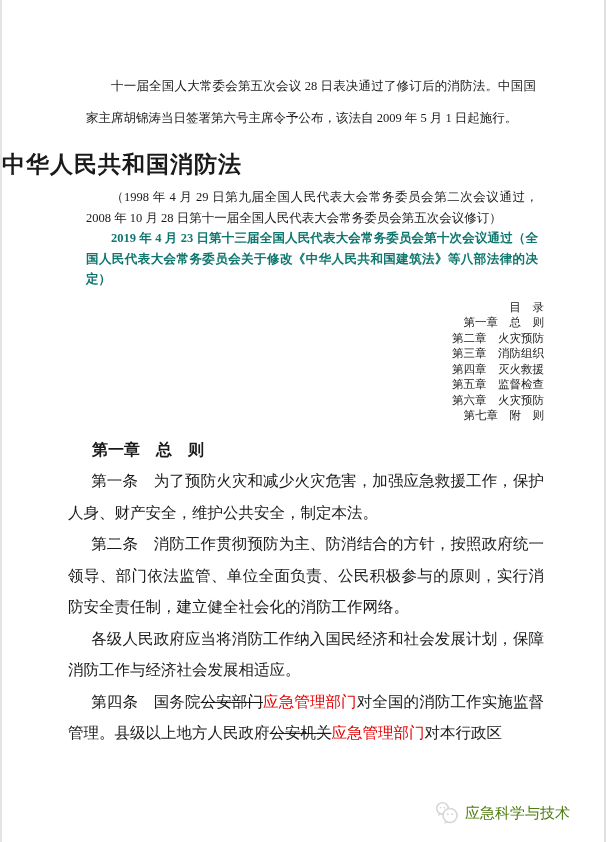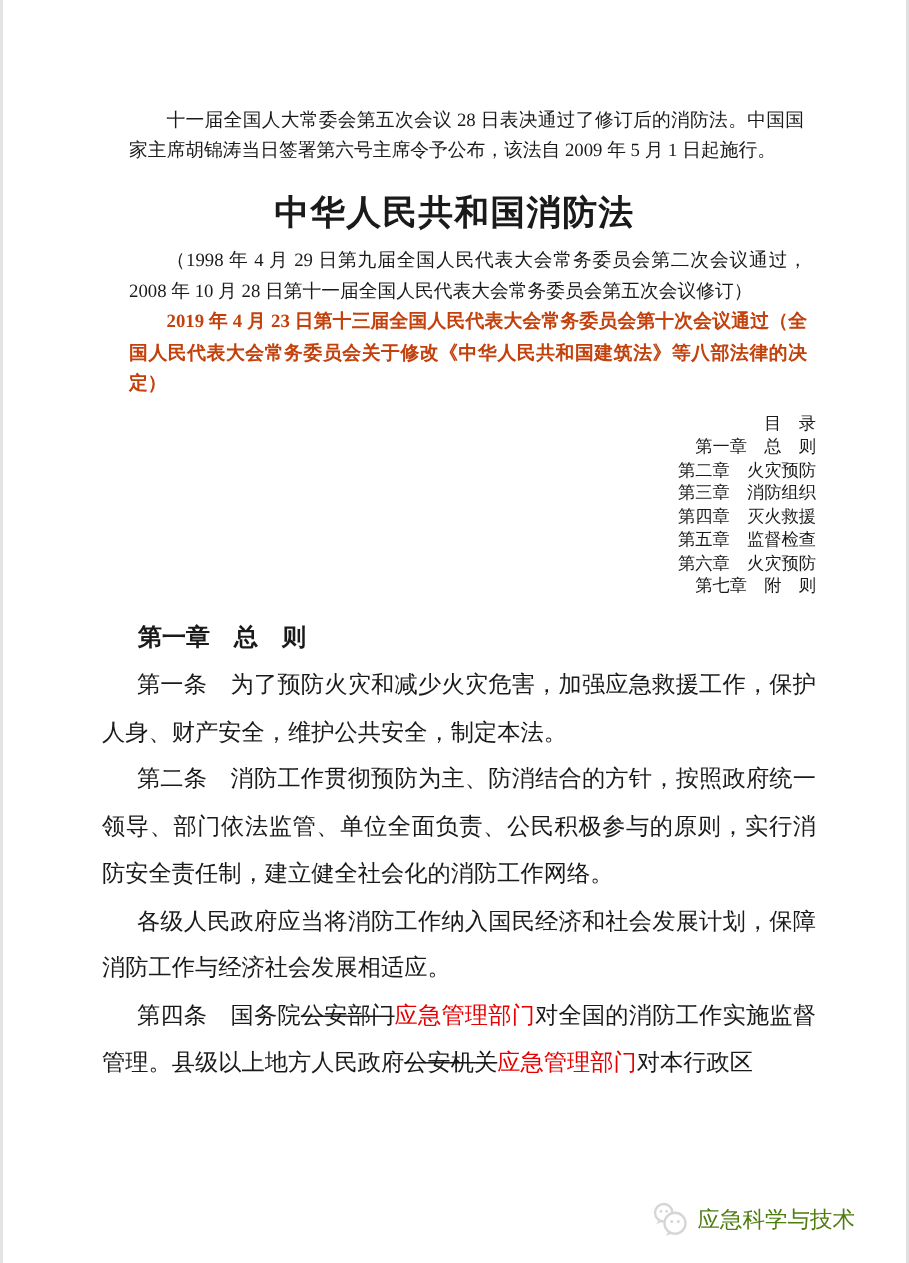--- a/index.html
+++ b/index.html
@@ -17,31 +17,32 @@
     border-left: 2px solid #e4e4e4;
     border-right: 2px solid #e0e0e0;
     padding-top: 70px;
     overflow: hidden;
     font-family: "Liberation Serif", "DejaVu Serif", serif;
     color: #1a1a1a;
   }
   .intro {
     margin: 0 68px 0 84px;
     font-size: 12.5px;
-    line-height: 20px;
+    line-height: 32px;
     text-indent: 2em;
     text-align: justify;
   }
   .law-title {
     margin: 16px 0 0 0;
     font-size: 23px;
     line-height: 32px;
     font-weight: bold;
-    text-align: center;
+    text-align: left;
     letter-spacing: 1px;
+    font-family: Liberation Mono, monospace;
   }
   .note {
     margin: 5px 66px 0 84px;
     font-size: 12.5px;
     line-height: 20.5px;
     text-indent: 2em;
     text-align: justify;
   }
   .note.amendment {
     margin-top: 0;
@@ -88,21 +89,21 @@
 <body>
 
 <div class="page">
 
   <p class="intro">十一届全国人大常委会第五次会议 28 日表决通过了修订后的消防法。中国国家主席胡锦涛当日签署第六号主席令予公布，该法自 2009 年 5 月 1 日起施行。</p>
 
   <h1 class="law-title">中华人民共和国消防法</h1>
 
   <p class="note">（1998 年 4 月 29 日第九届全国人民代表大会常务委员会第二次会议通过，2008 年 10 月 28 日第十一届全国人民代表大会常务委员会第五次会议修订）</p>
 
-  <p class="note amendment" style="color:#c2410c;">2019 年 4 月 23 日第十三届全国人民代表大会常务委员会第十次会议通过（全国人民代表大会常务委员会关于修改《中华人民共和国建筑法》等八部法律的决定）</p>
+  <p class="note amendment" style="color:#0f766e;">2019 年 4 月 23 日第十三届全国人民代表大会常务委员会第十次会议通过（全国人民代表大会常务委员会关于修改《中华人民共和国建筑法》等八部法律的决定）</p>
 
   <div class="toc">
     <p>目　录</p>
     <p>第一章　总　则</p>
     <p>第二章　火灾预防</p>
     <p>第三章　消防组织</p>
     <p>第四章　灭火救援</p>
     <p>第五章　监督检查</p>
     <p>第六章　火灾预防</p>
     <p>第七章　附　则</p>

